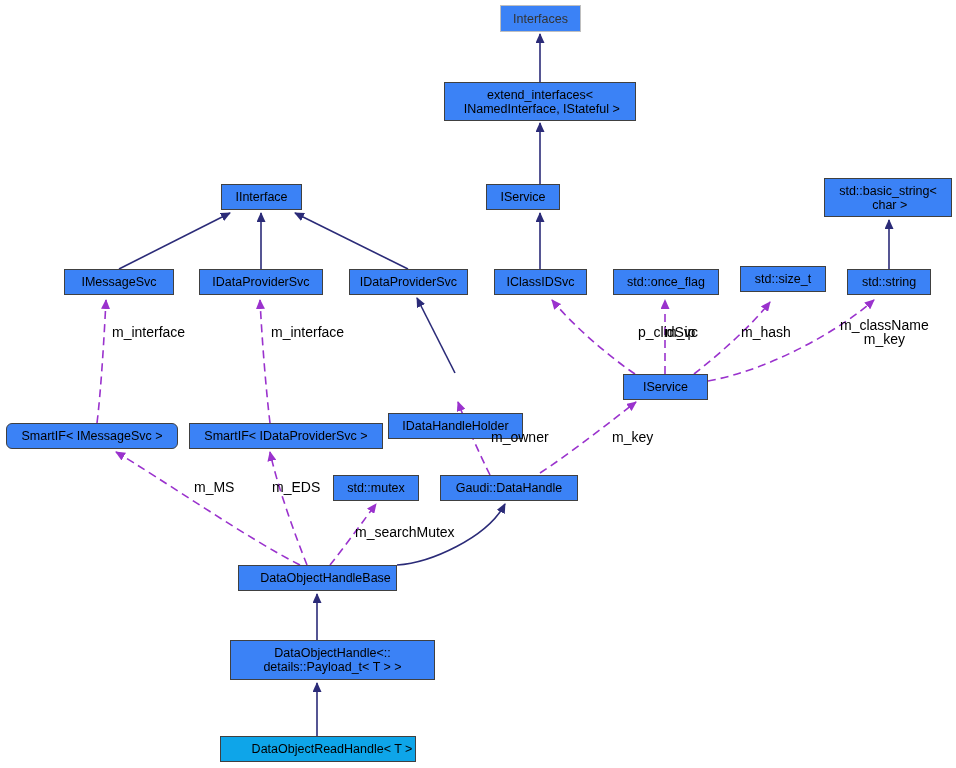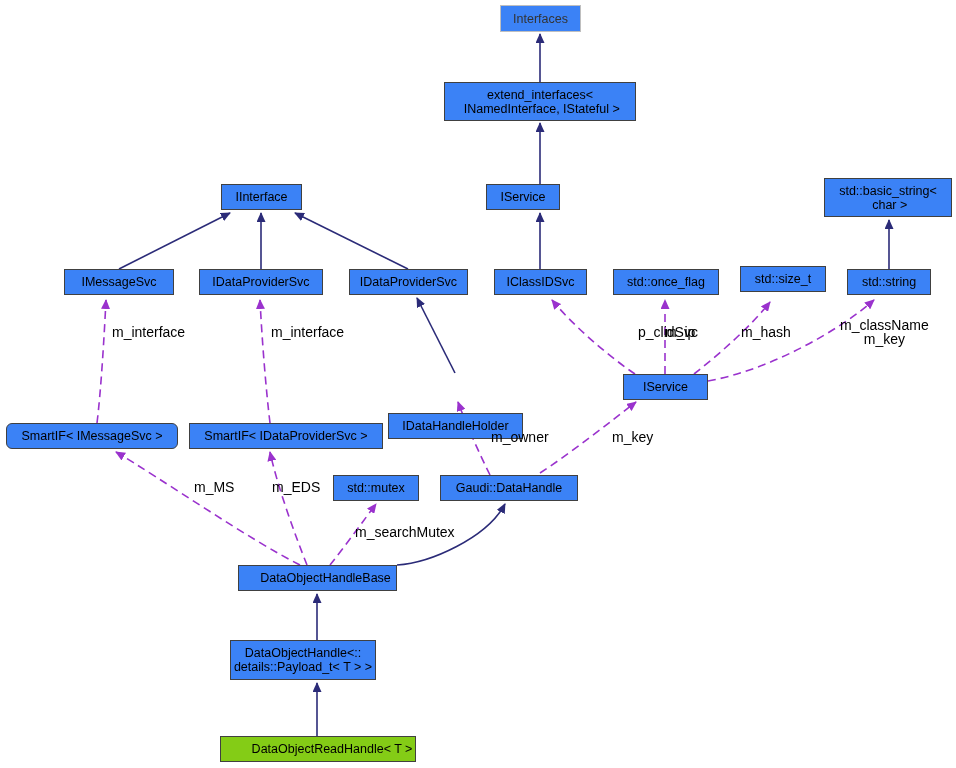--- a/index.html
+++ b/index.html
@@ -35,21 +35,21 @@
     align-items: center;
     justify-content: center;
     white-space: pre;
     letter-spacing: 0px;
   }
   .node.dim {
     border-color: #bfbfbf;
     color: #333333;
   }
   .node.current {
-    background: #84cc16;
+    background: #0ea5e9;
     border-color: #404040;
     padding-left: 28px;
   }
   .edge-label {
     position: absolute;
     font-size: 14px;
     line-height: 14px;
     color: #000000;
     white-space: pre;
     text-align: center;
@@ -133,21 +133,21 @@
   <div class="node" style="left:6px; top:423px; width:172px; height:26px;border-radius:6px;">SmartIF&lt; IMessageSvc &gt;</div>
 
   <div class="node" style="left:189px; top:423px; width:194px; height:26px;">SmartIF&lt; IDataProviderSvc &gt;</div>
 
   <div class="node" style="left:333px; top:475px; width:86px; height:26px;">std::mutex</div>
 
   <div class="node" style="left:440px; top:475px; width:138px; height:26px;">Gaudi::DataHandle</div>
 
   <div class="node" style="left:238px; top:565px; width:159px; height:26px;padding-left:16px;">DataObjectHandleBase</div>
 
-  <div class="node" style="left:230px; top:640px; width:146px; height:40px;">DataObjectHandle&lt;::
+  <div class="node" style="left:230px; top:640px; width:205px; height:40px;">DataObjectHandle&lt;::
 details::Payload_t&lt; T &gt; &gt;</div>
 
   <div class="node current" style="left:220px; top:736px; width:196px; height:26px;">DataObjectReadHandle&lt; T &gt;</div>
 
   <div class="edge-label" style="left:112px; top:325px;">m_interface</div>
 
   <div class="edge-label" style="left:271px; top:325px;">m_interface</div>
 
   <div class="edge-label" style="left:597px; top:325px;padding-left:41px;">p_clidSvc</div>
 

